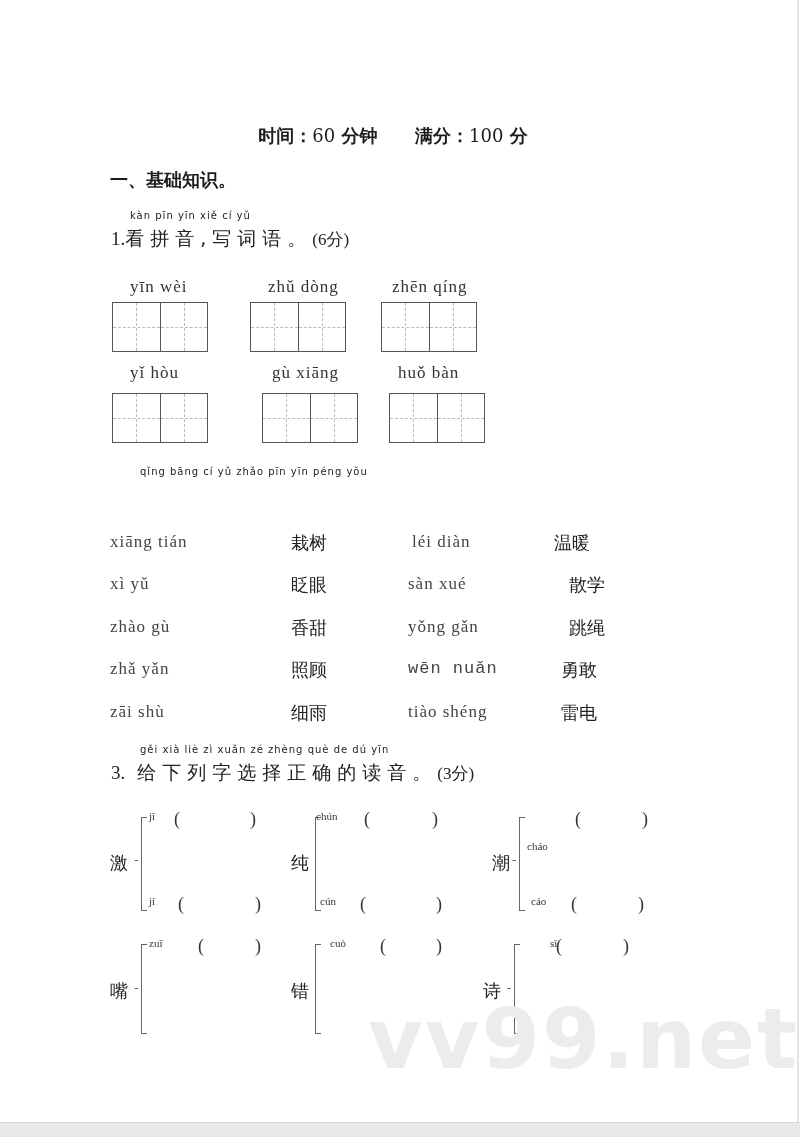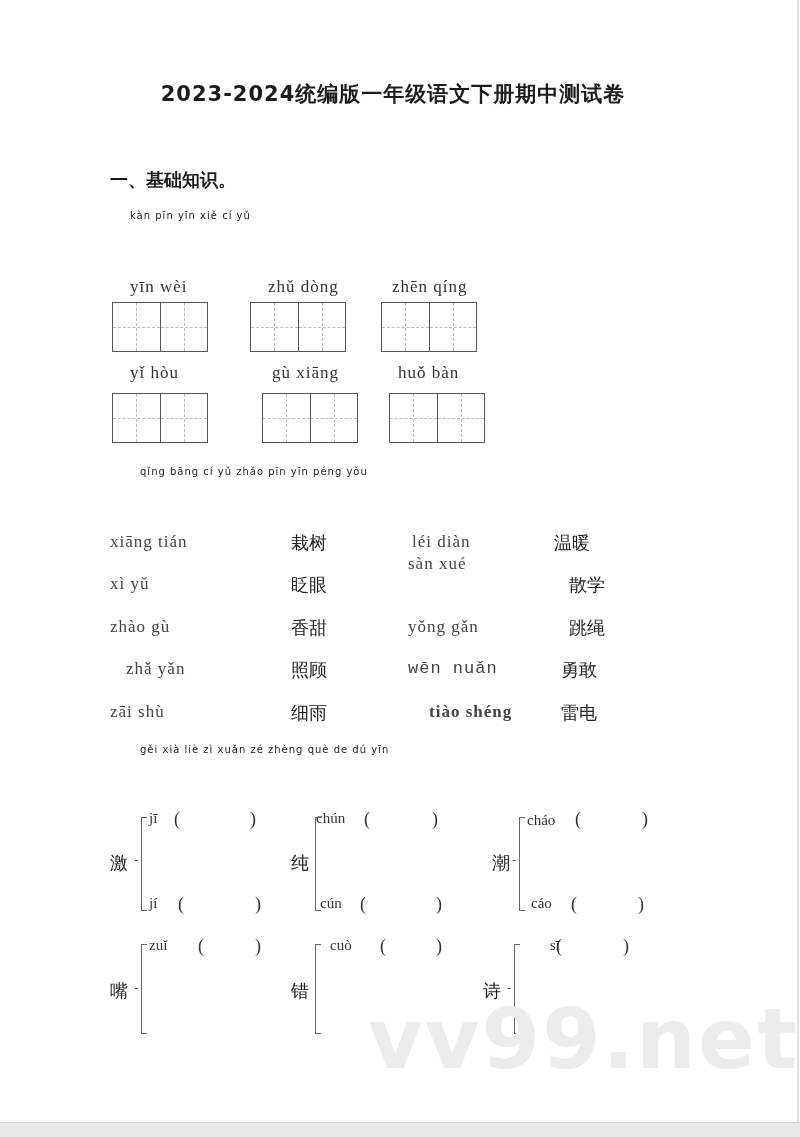--- a/index.html
+++ b/index.html
@@ -18,35 +18,40 @@
   .py-label { font-family:"Liberation Serif", serif; font-size:17px; color:#333; letter-spacing:1px; }
   .tianzi { position:absolute; height:48px; width:94px; border:1.5px solid #555; display:flex; }
   .tianzi .cell { flex:1; position:relative; }
   .tianzi .cell + .cell { border-left:1.5px solid #555; }
   .tianzi .cell::before { content:""; position:absolute; left:50%; top:0; bottom:0; border-left:1px dashed #bbb; }
   .tianzi .cell::after { content:""; position:absolute; top:50%; left:0; right:0; border-top:1px dashed #bbb; }
   .match-py { font-family:"Liberation Serif", serif; font-size:17px; color:#444; letter-spacing:1px; }
   .match-hz { font-size:18px; color:#222; }
   .bracket { position:absolute; border:1.5px solid #666; border-right:none; width:5px; }
   .hanzi-opt { font-size:18px; color:#222; }
-  .opt-py { font-family:"Liberation Serif", serif; font-size:15px; color:#333; }
+  .opt-py { font-family:"Liberation Serif", serif; font-size:11px; color:#333; }
   .paren { font-family:"Liberation Serif", serif; font-size:18px; color:#333; }
   .dash { font-size:12px; color:#555; }
   .watermark { left:368px; top:990px; font-size:84px; font-weight:bold; color:#ececec; font-family:"DejaVu Sans", sans-serif; letter-spacing:2px; }
 </style>
 </head>
 <body>
 
 <div class="page">
 
-  <div class="abs title">2023-2024统编版一年级语文下册期中测试卷</div>
+  <div class="abs subtitle">
+    <span>时间：</span><span class="num">60</span>&nbsp;<span>分钟</span>&nbsp;&nbsp;&nbsp;&nbsp;&nbsp;&nbsp;<span>满分：</span><span class="num">100</span>&nbsp;<span>分</span>
+  </div>
 
   <div class="abs section">一、基础知识。</div>
 
   <div class="abs pyline" style="left:130px; top:210px;">kàn pīn yīn  xiě cí yǔ</div>
+  <div class="abs qline" style="left:111px; top:226px;">
+    <span class="qn">1.</span><span>看拼音,写词语。</span><span class="score">(6分)</span>
+  </div>
 
   <div class="abs py-label" style="left:130px; top:277px;">yīn  wèi</div>
   <div class="tianzi" style="left:112px; top:302px;">
       <div class="cell"></div>
       <div class="cell"></div>
     </div>
 
   <div class="abs py-label" style="left:268px; top:277px;">zhǔ dòng</div>
   <div class="tianzi" style="left:250px; top:302px;">
       <div class="cell"></div>
@@ -79,39 +84,42 @@
 
   <div class="abs pyline" style="left:140px; top:466px;">qǐng bāng cí yǔ zhǎo pīn yīn péng yǒu</div>
 
   <div class="abs match-py" style="left:110px; top:532px;">xiāng tián</div>
   <div class="abs match-hz" style="left:291px; top:531px;">栽树</div>
   <div class="abs match-py" style="left:412px; top:532px;text-align:center;">léi diàn</div>
   <div class="abs match-hz" style="left:554px; top:531px;">温暖</div>
 
   <div class="abs match-py" style="left:110px; top:574px;">xì yǔ</div>
   <div class="abs match-hz" style="left:291px; top:573px;">眨眼</div>
-  <div class="abs match-py" style="left:408px; top:554px;">sàn xué</div>
+  <div class="abs match-py" style="left:408px; top:574px;">sàn xué</div>
   <div class="abs match-hz" style="left:569px; top:573px;">散学</div>
 
   <div class="abs match-py" style="left:110px; top:617px;">zhào gù</div>
   <div class="abs match-hz" style="left:291px; top:616px;">香甜</div>
   <div class="abs match-py" style="left:408px; top:617px;text-align:center;">yǒng gǎn</div>
   <div class="abs match-hz" style="left:569px; top:616px;">跳绳</div>
 
-  <div class="abs match-py" style="left:110px; top:659px;margin-left:16px;">zhǎ yǎn</div>
+  <div class="abs match-py" style="left:110px; top:659px;">zhǎ yǎn</div>
   <div class="abs match-hz" style="left:291px; top:658px;">照顾</div>
   <div class="abs match-py" style="left:408px; top:659px;font-family:Liberation Mono, monospace;">wēn nuǎn</div>
   <div class="abs match-hz" style="left:561px; top:658px;">勇敢</div>
 
   <div class="abs match-py" style="left:110px; top:702px;">zāi shù</div>
   <div class="abs match-hz" style="left:291px; top:701px;">细雨</div>
-  <div class="abs match-py" style="left:429px; top:702px;font-weight:bold;">tiào shéng</div>
+  <div class="abs match-py" style="left:408px; top:702px;">tiào shéng</div>
   <div class="abs match-hz" style="left:561px; top:701px;">雷电</div>
 
   <div class="abs pyline" style="left:140px; top:744px;">gěi xià liè zì xuǎn zé zhèng què de dú yīn</div>
+  <div class="abs qline" style="left:111px; top:760px;">
+    <span class="qn">3.</span>&nbsp;<span>给下列字选择正确的读音。</span><span class="score">(3分)</span>
+  </div>
 
   <div class="abs hanzi-opt" style="left:110px; top:851px;">激</div>
   <div class="abs dash" style="left:134px; top:853px;">-</div>
   <div class="bracket" style="left:141px; top:817px; height:92px;"></div>
   <div class="abs opt-py" style="left:149px; top:810px;">jī</div>
   <div class="abs paren" style="left:174px; top:809px;">(</div>
   <div class="abs paren" style="left:250px; top:809px;">)</div>
   <div class="abs opt-py" style="left:149px; top:895px;">jí</div>
   <div class="abs paren" style="left:178px; top:894px;">(</div>
   <div class="abs paren" style="left:255px; top:894px;">)</div>
@@ -121,21 +129,21 @@
   <div class="abs opt-py" style="left:316px; top:810px;">chún</div>
   <div class="abs paren" style="left:364px; top:809px;">(</div>
   <div class="abs paren" style="left:432px; top:809px;">)</div>
   <div class="abs opt-py" style="left:320px; top:895px;">cún</div>
   <div class="abs paren" style="left:360px; top:894px;">(</div>
   <div class="abs paren" style="left:436px; top:894px;">)</div>
 
   <div class="abs hanzi-opt" style="left:492px; top:851px;">潮</div>
   <div class="abs dash" style="left:512px; top:853px;">-</div>
   <div class="bracket" style="left:519px; top:817px; height:92px;"></div>
-  <div class="abs opt-py" style="left:527px; top:812px;text-align:right;">cháo</div>
+  <div class="abs opt-py" style="left:527px; top:840px;text-align:right;">cháo</div>
   <div class="abs paren" style="left:575px; top:809px;">(</div>
   <div class="abs paren" style="left:642px; top:809px;">)</div>
   <div class="abs opt-py" style="left:531px; top:895px;">cáo</div>
   <div class="abs paren" style="left:571px; top:894px;">(</div>
   <div class="abs paren" style="left:638px; top:894px;">)</div>
 
   <div class="abs hanzi-opt" style="left:110px; top:979px;">嘴</div>
   <div class="abs dash" style="left:134px; top:981px;">-</div>
   <div class="bracket" style="left:141px; top:944px; height:88px;"></div>
   <div class="abs opt-py" style="left:149px; top:937px;">zuǐ</div>

